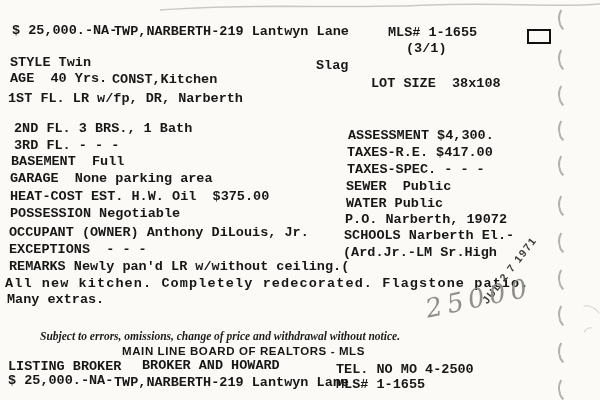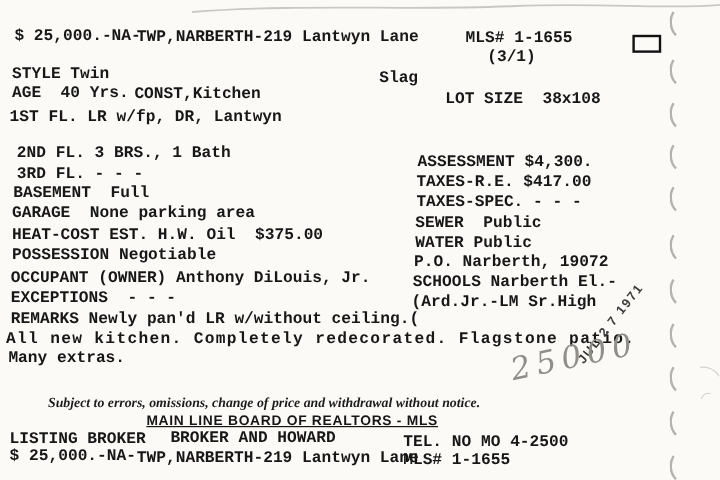--- a/index.html
+++ b/index.html
@@ -15,21 +15,21 @@
     font-size:13.5px; font-weight:700; color:#171717; line-height:15px;
   }
   .serif-it{
     position:absolute; white-space:pre;
     font-family:"Liberation Serif", serif;
     font-style:italic; font-weight:700; font-size:11.5px; color:#1c1c1c;
   }
   .print-bold{
     position:absolute; white-space:pre;
     font-family:"Liberation Sans", sans-serif;
-    font-weight:700; font-size:11.5px; letter-spacing:.6px; color:#161616;text-decoration:underline;
+    font-weight:700; font-size:11.5px; letter-spacing:.6px; color:#161616;
   }
   .checkbox{
     position:absolute; left:527px; top:29px; width:20px; height:11px;
     border:2.5px solid #111; background:transparent;
   }
   .arc{
     position:absolute; left:558px; width:18px; height:24px;
     border:2px solid transparent; border-left:2px solid #b3b3ae;
     border-radius:50%; transform:rotate(-6deg);
   }
@@ -80,21 +80,21 @@
   <div class="tw" style="left:114px;top:24px">TWP,NARBERTH-219 Lantwyn Lane</div>
   <div class="tw" style="left:388px;top:25px">MLS# 1-1655</div>
   <div class="tw" style="left:406px;top:41px">(3/1)</div>
   <div class="checkbox"></div>
 
   <div class="tw" style="left:10px;top:55px">STYLE Twin</div>
   <div class="tw" style="left:10px;top:71px">AGE  40 Yrs.</div>
   <div class="tw" style="left:112px;top:72px">CONST,Kitchen</div>
   <div class="tw" style="left:316px;top:58px">Slag</div>
   <div class="tw" style="left:371px;top:76px">LOT SIZE  38x108</div>
-  <div class="tw" style="left:8px;top:91px">1ST FL. LR w/fp, DR, Lantwyn</div>
+  <div class="tw" style="left:8px;top:91px">1ST FL. LR w/fp, DR, Narberth</div>
 
   <div class="tw" style="left:14px;top:121px">2ND FL. 3 BRS., 1 Bath</div>
   <div class="tw" style="left:14px;top:138px">3RD FL. - - -</div>
   <div class="tw" style="left:11px;top:154px">BASEMENT  Full</div>
   <div class="tw" style="left:10px;top:171px">GARAGE  None parking area</div>
   <div class="tw" style="left:10px;top:189px">HEAT-COST EST. H.W. Oil  $375.00</div>
   <div class="tw" style="left:10px;top:206px">POSSESSION Negotiable</div>
   <div class="tw" style="left:9px;top:225px">OCCUPANT (OWNER) Anthony DiLouis, Jr.</div>
   <div class="tw" style="left:9px;top:242px">EXCEPTIONS  - - -</div>
 

